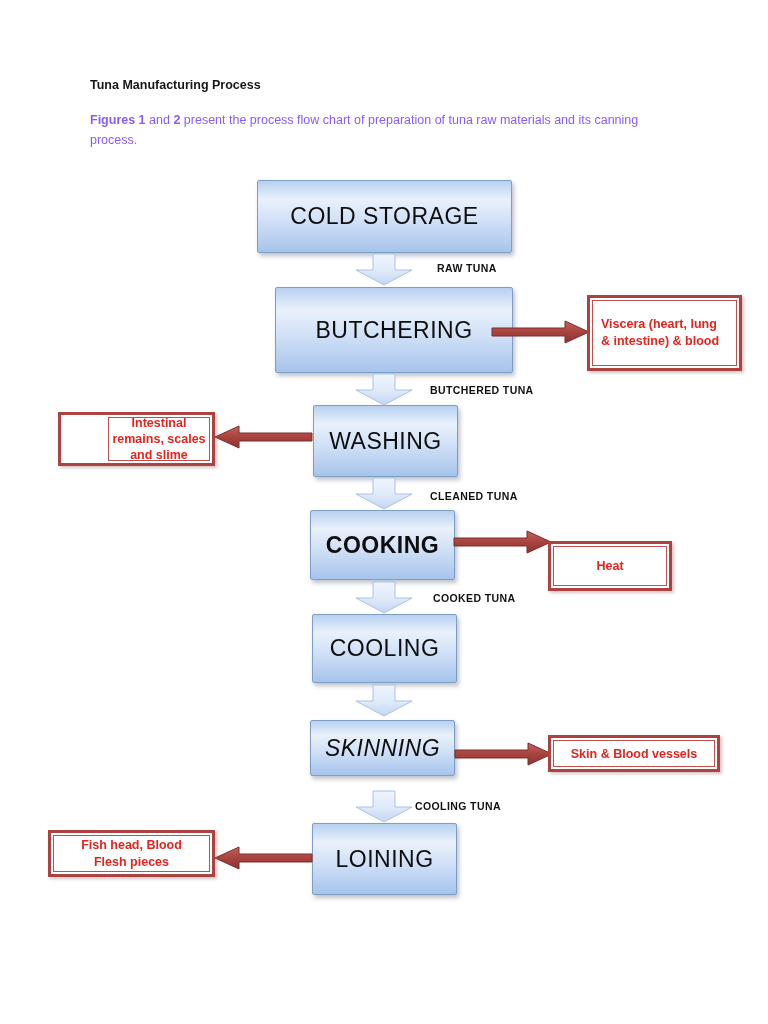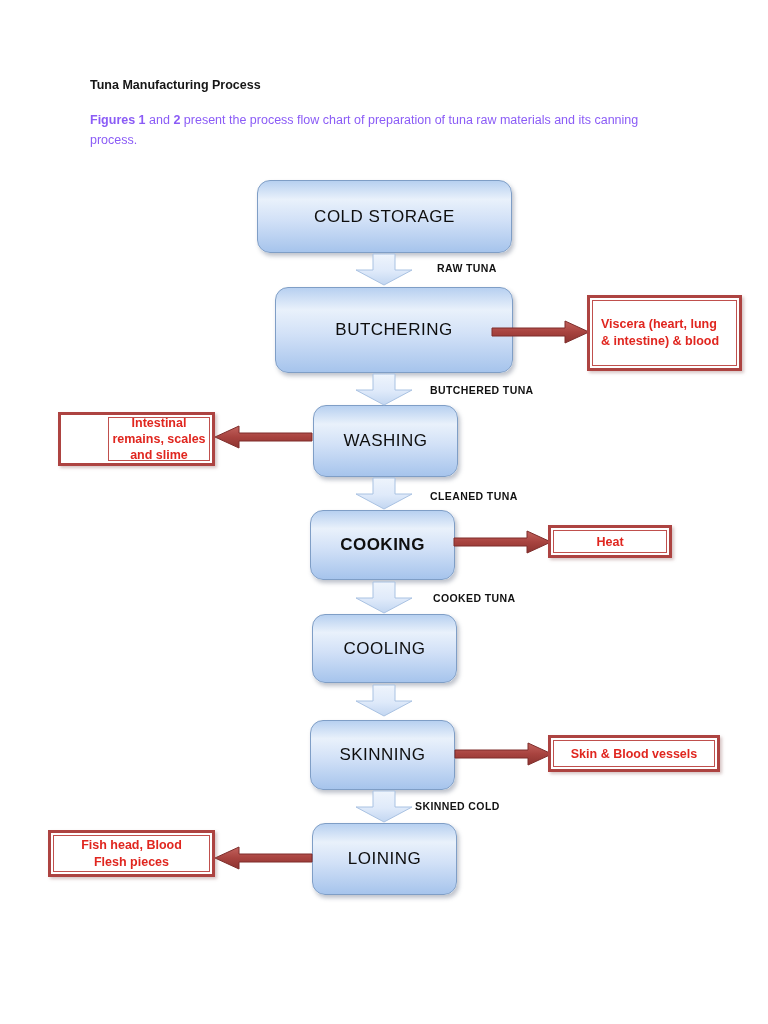--- a/index.html
+++ b/index.html
@@ -20,32 +20,32 @@
   .doc-intro {
     position: absolute; left: 90px; top: 110px; width: 572px;
     font-size: 12.5px; line-height: 1.6; color: #8b5cf6;
   }
   .doc-intro b { font-weight: bold; }
 
   
   .process-box {
     position: absolute;
     border: 1px solid #7f9ec6;
-    border-radius: 13px;
+    border-radius: 2px;
     background: linear-gradient(180deg, #b7d0f0 0%, #e9f1fb 26%, #d2e1f7 55%, #a6c4ec 100%);
     box-shadow: 2px 3px 4px rgba(110,120,140,0.45);
     display: flex; align-items: center; justify-content: center;
-    font-size: 17px; letter-spacing: 0.5px; color: #0e0e0e;
+    font-size: 23px; letter-spacing: 0.5px; color: #0e0e0e;
   }
   #box-cold-storage { left: 257px; top: 180px; width: 255px; height: 73px; }
   #box-butchering   { left: 275px; top: 287px; width: 238px; height: 86px; }
   #box-washing      { left: 313px; top: 405px; width: 145px; height: 72px; }
   #box-cooking      { left: 310px; top: 510px; width: 145px; height: 70px; font-weight: bold; }
   #box-cooling      { left: 312px; top: 614px; width: 145px; height: 69px; }
-  #box-skinning     { left: 310px; top: 720px; width: 145px; height: 70px; }
+  #box-skinning     { left: 310px; top: 720px; width: 145px; height: 56px; font-style: italic; }
   #box-loining      { left: 312px; top: 823px; width: 145px; height: 72px; }
 
   
   .flow-label {
     position: absolute;
     font-size: 10.5px; font-weight: bold; letter-spacing: 0.4px; color: #111;
     white-space: nowrap;
   }
   #label-raw-tuna       { left: 437px; top: 262px; }
   #label-butchered-tuna { left: 430px; top: 384px; }
@@ -81,21 +81,21 @@
     position: absolute; left: 2px; top: 2px; right: 2px; bottom: 2px;
     border: 1px solid #c0504d;
     display: flex; align-items: center;
     font-weight: bold; color: #e0261f;
   }
   #out-viscera { left: 587px; top: 295px; width: 155px; height: 76px; }
   #out-viscera .inner { justify-content: flex-start; padding: 16px 8px; font-size: 12.5px; line-height: 1.35; text-align: left; }
   #out-intestinal { left: 58px; top: 412px; width: 157px; height: 54px; }
   #out-intestinal .inner { justify-content: center; text-align: center; font-size: 12.5px; line-height: 1.3; margin-left: 45px; }
   #out-intestinal .inner span { display: inline-block; max-width: 142px; }
-  #out-heat { left: 548px; top: 525px; width: 124px; height: 33px; }
+  #out-heat { left: 548px; top: 541px; width: 124px; height: 50px; }
   #out-heat .inner { justify-content: center; text-align: center; font-size: 12.5px; }
   #out-skin { left: 548px; top: 735px; width: 172px; height: 37px; }
   #out-skin .inner { justify-content: center; text-align: center; font-size: 12.5px; }
   #out-fishhead { left: 48px; top: 830px; width: 167px; height: 47px; }
   #out-fishhead .inner { justify-content: center; text-align: center; font-size: 12.5px; line-height: 1.3; }
   #out-fishhead .inner span { display: inline-block; max-width: 122px; }
 
   .svg-defs { position: absolute; width: 0; height: 0; }
 </style>
 </head>
@@ -157,21 +157,21 @@
     <polygon points="18,1 40,1 40,17 57,17 29,32 1,17 18,17" fill="url(#gradBlueArrow)" stroke="#a9c2e2" stroke-width="1" stroke-linejoin="round"></polygon>
   </svg>
 <svg class="down-arrow" id="down-arrow-5" viewBox="0 0 58 33">
     <polygon points="18,1 40,1 40,17 57,17 29,32 1,17 18,17" fill="url(#gradBlueArrow)" stroke="#a9c2e2" stroke-width="1" stroke-linejoin="round"></polygon>
   </svg>
 
 <div class="flow-label" id="label-raw-tuna">RAW TUNA</div>
 <div class="flow-label" id="label-butchered-tuna">BUTCHERED TUNA</div>
 <div class="flow-label" id="label-cleaned-tuna">CLEANED TUNA</div>
 <div class="flow-label" id="label-cooked-tuna">COOKED TUNA</div>
-<div class="flow-label" id="label-skinned-tuna">SKINNED COLD</div>
+<div class="flow-label" id="label-skinned-tuna">COOLING TUNA</div>
 
 <svg class="side-arrow" id="side-arrow-viscera" viewBox="0 0 100 28">
     <polygon points="1,10 74,10 74,3 98,14 74,25 74,18 1,18" fill="url(#gradRedArrow)" stroke="#7e2d2b" stroke-width="1" stroke-linejoin="round"></polygon>
   </svg>
 <svg class="side-arrow" id="side-arrow-heat" viewBox="0 0 100 28">
     <polygon points="1,10 74,10 74,3 98,14 74,25 74,18 1,18" fill="url(#gradRedArrow)" stroke="#7e2d2b" stroke-width="1" stroke-linejoin="round"></polygon>
   </svg>
 <svg class="side-arrow" id="side-arrow-skin" viewBox="0 0 100 28">
     <polygon points="1,10 74,10 74,3 98,14 74,25 74,18 1,18" fill="url(#gradRedArrow)" stroke="#7e2d2b" stroke-width="1" stroke-linejoin="round"></polygon>
   </svg>

